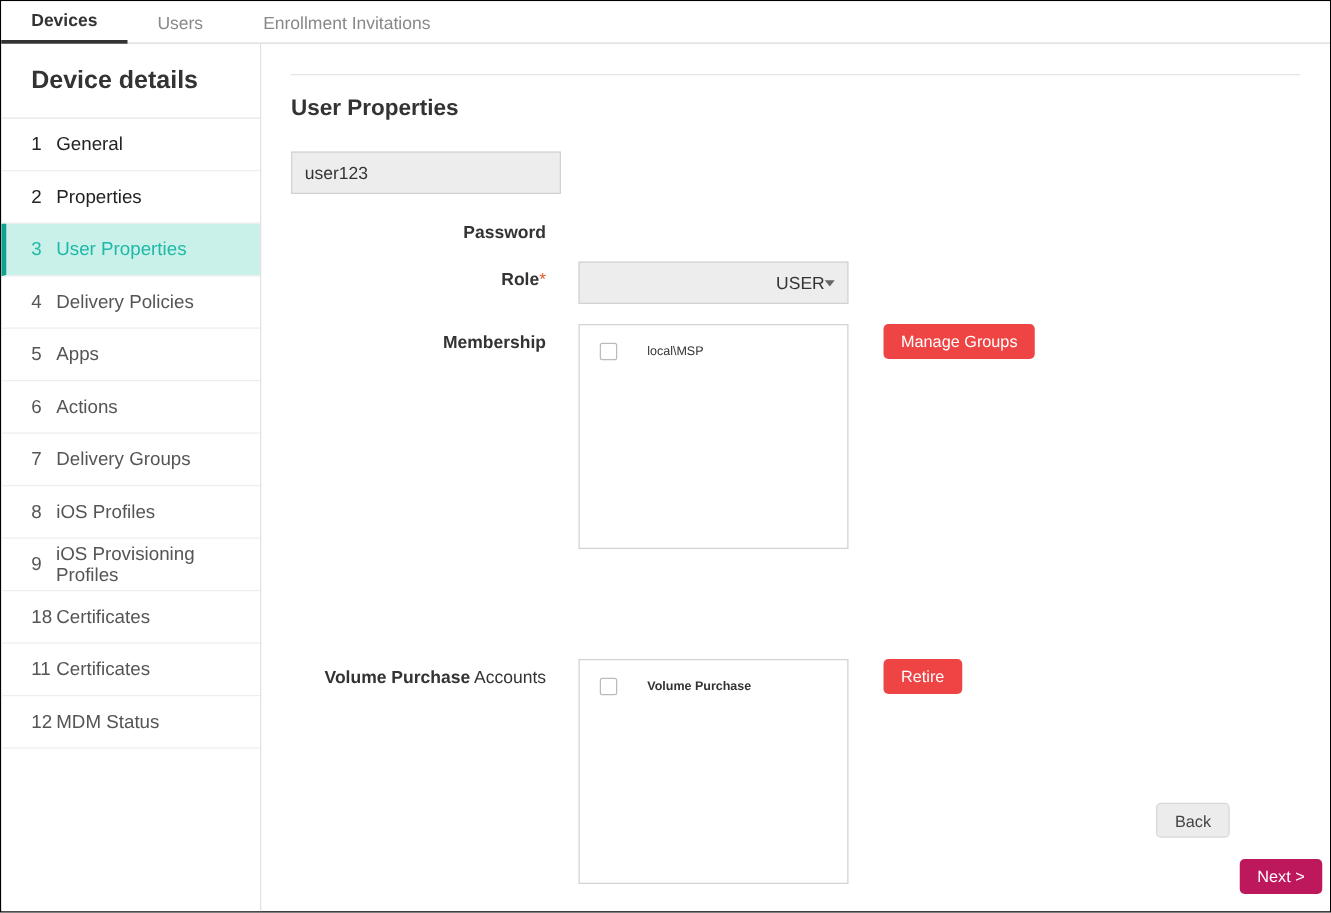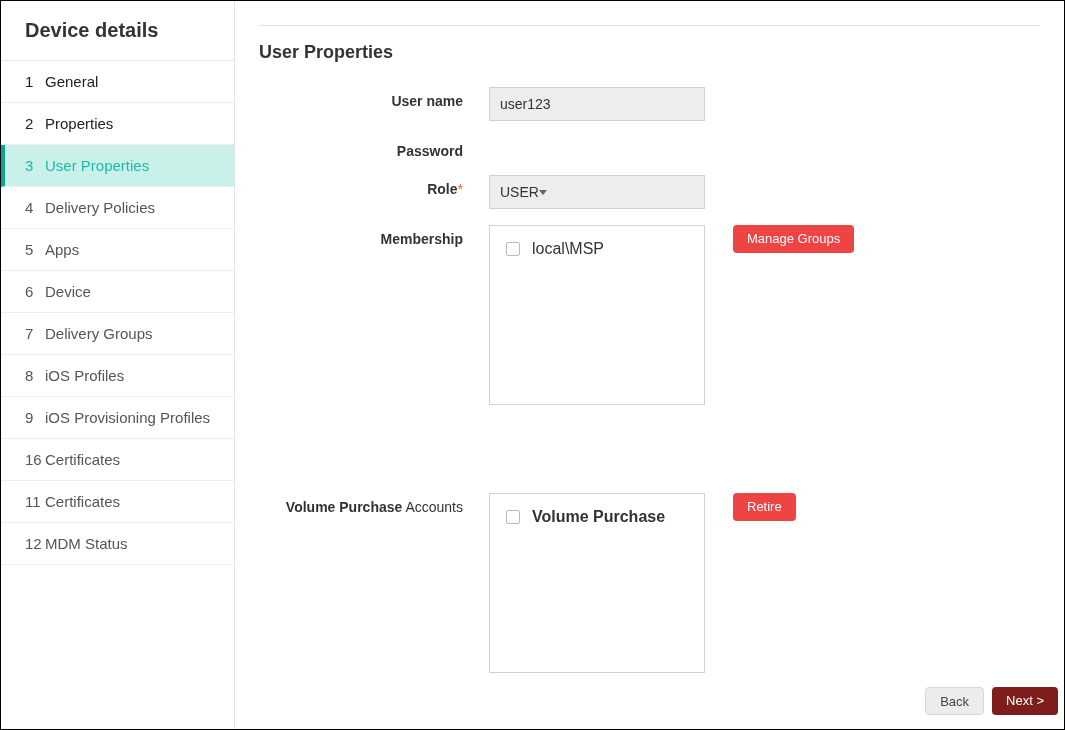--- a/index.html
+++ b/index.html
@@ -42,21 +42,21 @@
       height: 34px;
     }
     
     .body-area {
       flex: 1;
       display: flex;
       overflow: hidden;
       position: relative;
     }
     .sidebar {
-      width: 234px;
+      width: 208px;
       border-right: 1px solid #e2e2e2;
       background: #fff;
       display: flex;
       flex-direction: column;
     }
     .sidebar-title {
       font-size: 20px;
       font-weight: 600;
       color: #333;
       padding: 18px 24px 18px 24px;
@@ -134,42 +134,42 @@
       background: #ededed;
       padding: 16px 10px;
       font-size: 14px;
       color: #333;
     }
     .text-input::placeholder { color: #8a8a8a; font-style: italic; }
     .select-input {
       position: relative;
       display: flex;
       align-items: center;
-      justify-content: flex-start;
+      justify-content: flex-end;
       cursor: pointer;
       padding-right: 10px;
     }
     .select-input .caret {
       width: 0; height: 0;
       border-left: 4px solid transparent;
       border-right: 4px solid transparent;
       border-top: 5px solid #666;
     }
     .listbox {
       width: 216px;
       height: 180px;
       border: 1px solid #d2d2d2;
       background: #fff;
       padding: 14px 16px;
     }
     .listbox-item {
       display: flex;
       align-items: center;
-      gap: 12px;
-      font-size: 16px;
+      gap: 24px;
+      font-size: 10px;
       color: #333;
     }
     .listbox-item .cb {
       width: 14px;
       height: 14px;
       border: 1px solid #bbb;
       border-radius: 2px;
       background: #fff;
       display: inline-block;
     }
@@ -184,35 +184,40 @@
       cursor: pointer;
       border: none;
       color: #fff;
     }
     .btn-blue { background: #ef4444; }
     .btn-grey {
       background: #ececec;
       color: #444;
       border: 1px solid #d7d7d7;
     }
-    .btn-green { background: #7f1d1d; }
+    .btn-green { background: #be185d; margin-top: 45px; }
     .footer-buttons {
       position: absolute;
       right: 6px;
       bottom: 14px;
       display: flex;
       gap: 8px;
     }
     .spacer-vert { height: 72px; }
   </style>
 </head>
 <body>
 
 <div class="app-frame">
 
+  <div class="top-tabs">
+    <div class="top-tab active">Devices</div>
+    <div class="top-tab">Users</div>
+    <div class="top-tab">Enrollment Invitations</div>
+  </div>
 
   <div class="body-area">
 
     <div class="sidebar">
       <div class="sidebar-title">Device details</div>
 
       <div class="sidebar-item visited">
         <span class="num">1</span>
         <span>General</span>
       </div>
@@ -227,54 +232,53 @@
       <div class="sidebar-item">
         <span class="num">4</span>
         <span>Delivery Policies</span>
       </div>
       <div class="sidebar-item">
         <span class="num">5</span>
         <span>Apps</span>
       </div>
       <div class="sidebar-item">
         <span class="num">6</span>
-        <span>Device</span>
+        <span>Actions</span>
       </div>
       <div class="sidebar-item">
         <span class="num">7</span>
         <span>Delivery Groups</span>
       </div>
       <div class="sidebar-item">
         <span class="num">8</span>
         <span>iOS Profiles</span>
       </div>
       <div class="sidebar-item">
         <span class="num">9</span>
         <span>iOS Provisioning Profiles</span>
       </div>
       <div class="sidebar-item">
-        <span class="num">16</span>
+        <span class="num">18</span>
         <span>Certificates</span>
       </div>
       <div class="sidebar-item">
         <span class="num">11</span>
         <span>Certificates</span>
       </div>
       <div class="sidebar-item">
         <span class="num">12</span>
         <span>MDM Status</span>
       </div>
     </div>
 
     <div class="main">
       <hr class="top-sep">
       <div class="section-title">User Properties</div>
 
       <div class="form-row">
-        <div class="form-label">User name</div>
         <div class="form-control-wrap">
           <input class="text-input" type="text" value="user123" style="">
         </div>
       </div>
 
       <div class="form-row">
         <div class="form-label">Password</div>
       </div>
 
       <div class="form-row">

